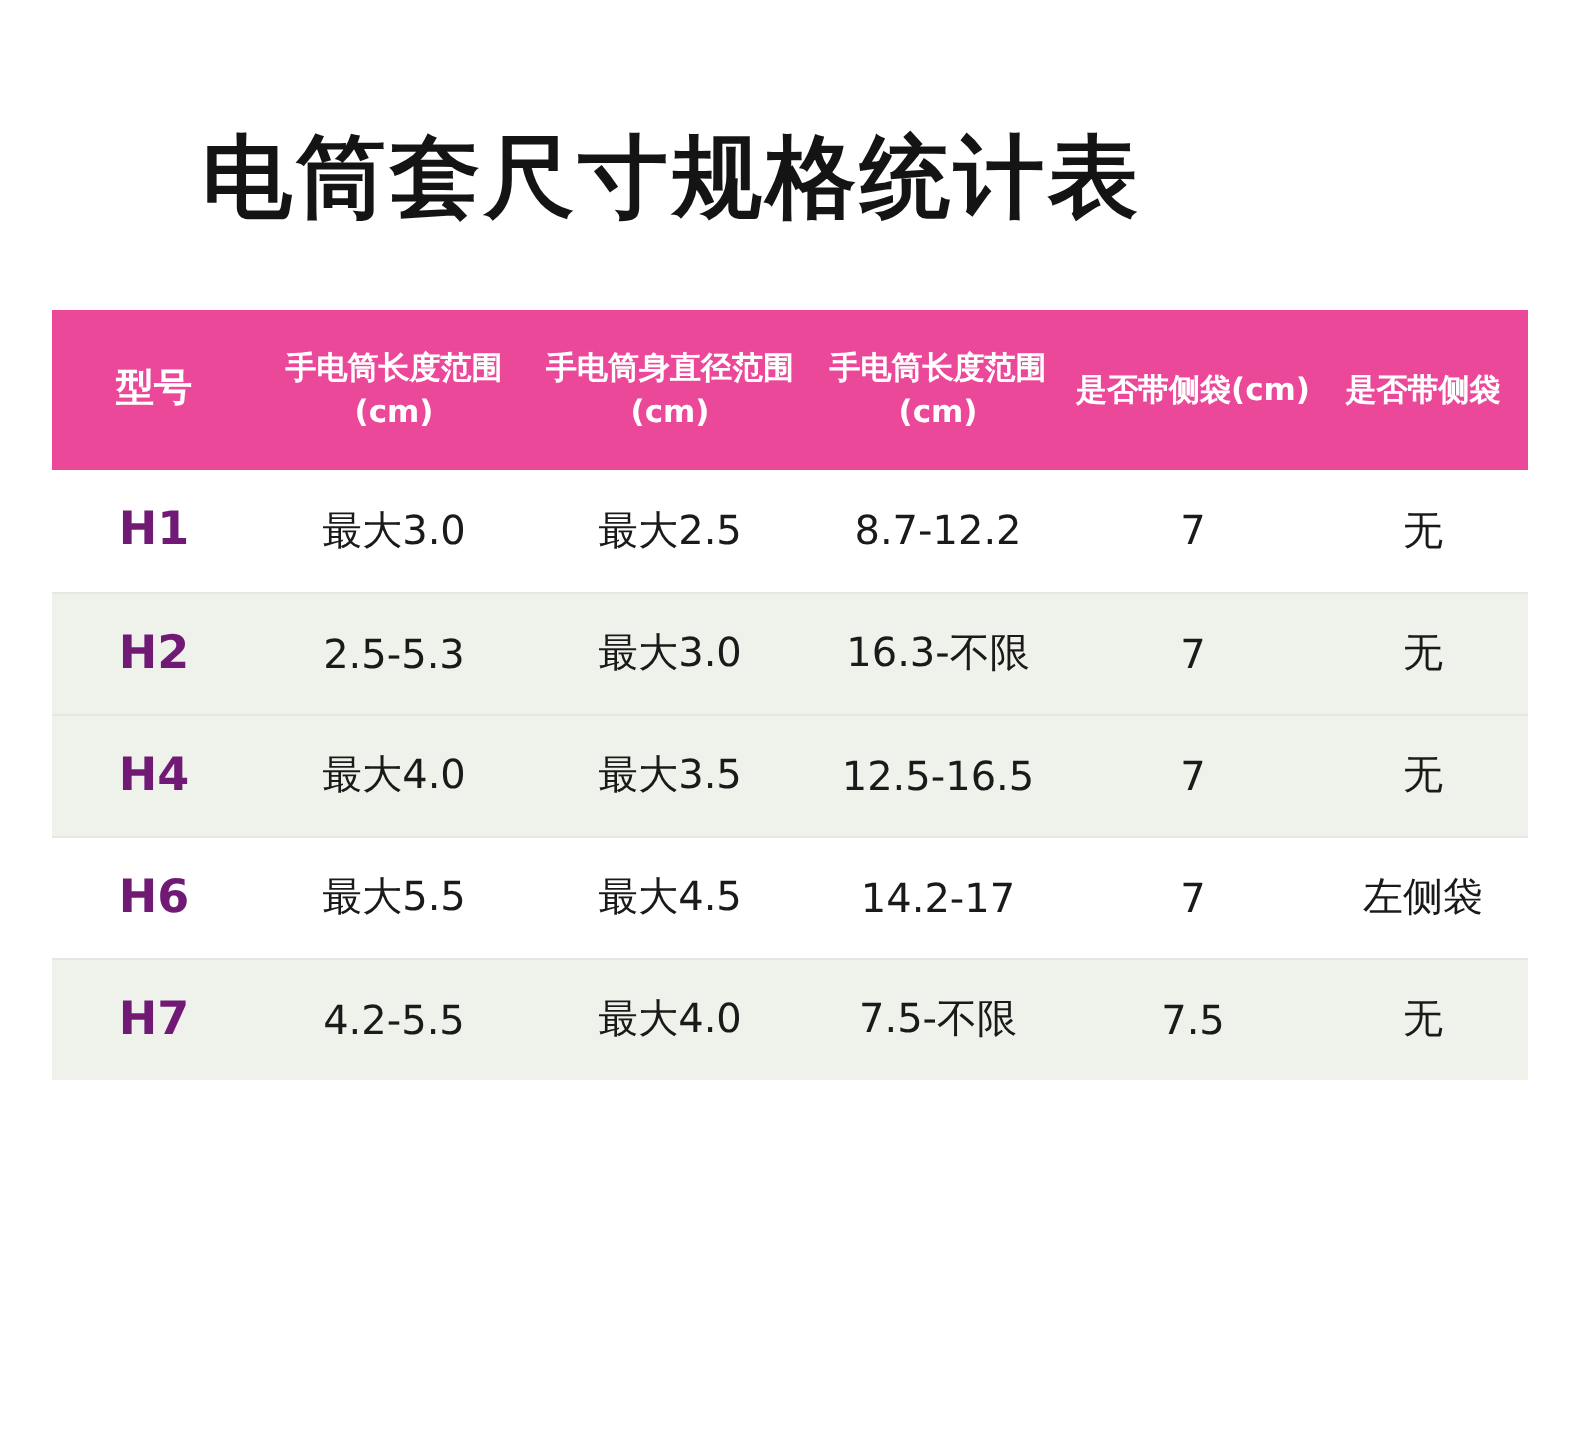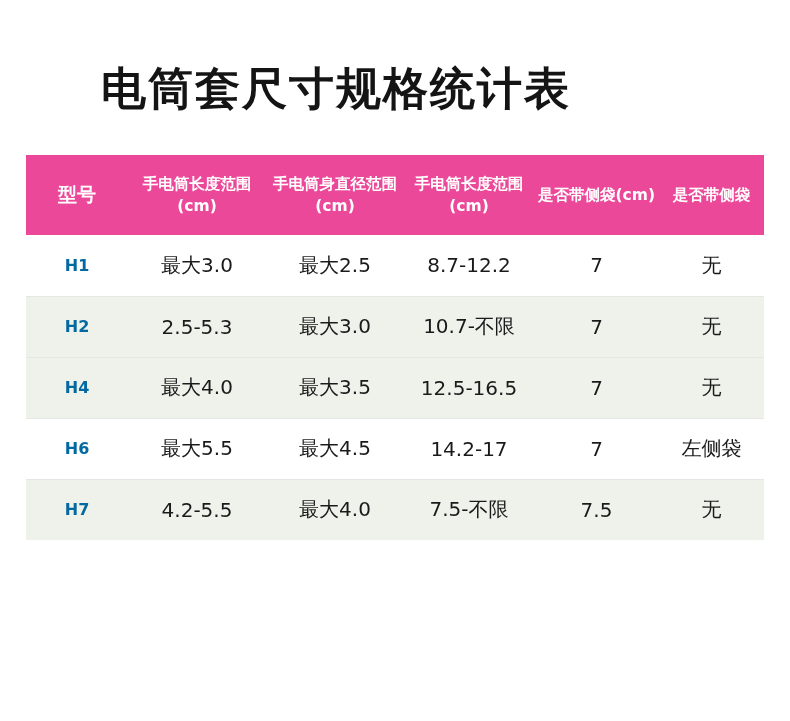--- a/index.html
+++ b/index.html
@@ -68,23 +68,23 @@
     border-bottom: 1px solid #e4e7e2;
     box-sizing: border-box;
   }
   table.spec tbody tr.odd td {
     background: #ffffff;
   }
   table.spec tbody tr.even td {
     background: #eef2ea;
   }
   table.spec tbody td.model {
-    font-size: 16px;
+    font-size: 23px;
     font-weight: bold;
-    color: #0369a1;
+    color: #701a75;
   }
   table.spec tbody tr:last-child td {
     border-bottom: none;
   }
   col.c0 { width: 102px; }
   col.c1 { width: 138px; }
   col.c2 { width: 138px; }
   col.c3 { width: 130px; }
   col.c4 { width: 125px; }
   col.c5 { width: 105px; }
@@ -122,21 +122,21 @@
           <td>最大3.0</td>
           <td>最大2.5</td>
           <td>8.7-12.2</td>
           <td>7</td>
           <td>无</td>
         </tr>
         <tr class="even">
           <td class="model">H2</td>
           <td>2.5-5.3</td>
           <td>最大3.0</td>
-          <td>10.7-不限</td>
+          <td>16.3-不限</td>
           <td>7</td>
           <td>无</td>
         </tr>
         <tr class="even">
           <td class="model">H4</td>
           <td>最大4.0</td>
           <td>最大3.5</td>
           <td>12.5-16.5</td>
           <td>7</td>
           <td>无</td>

